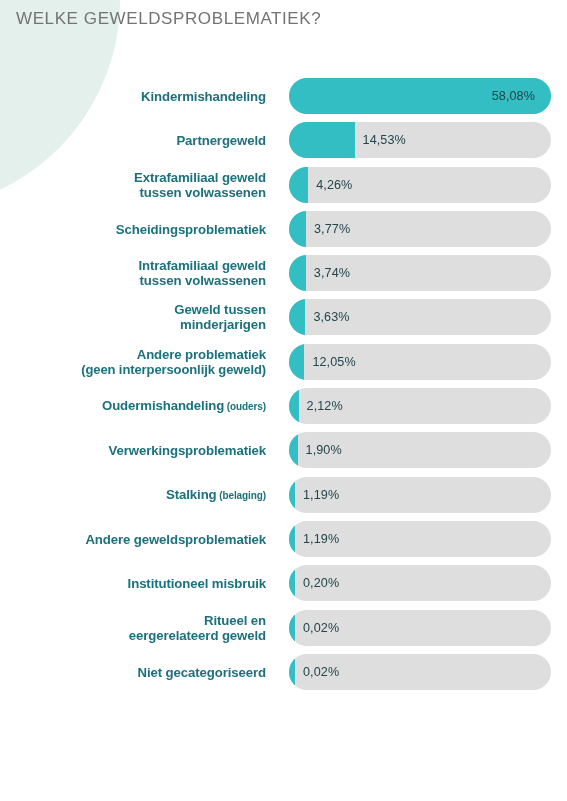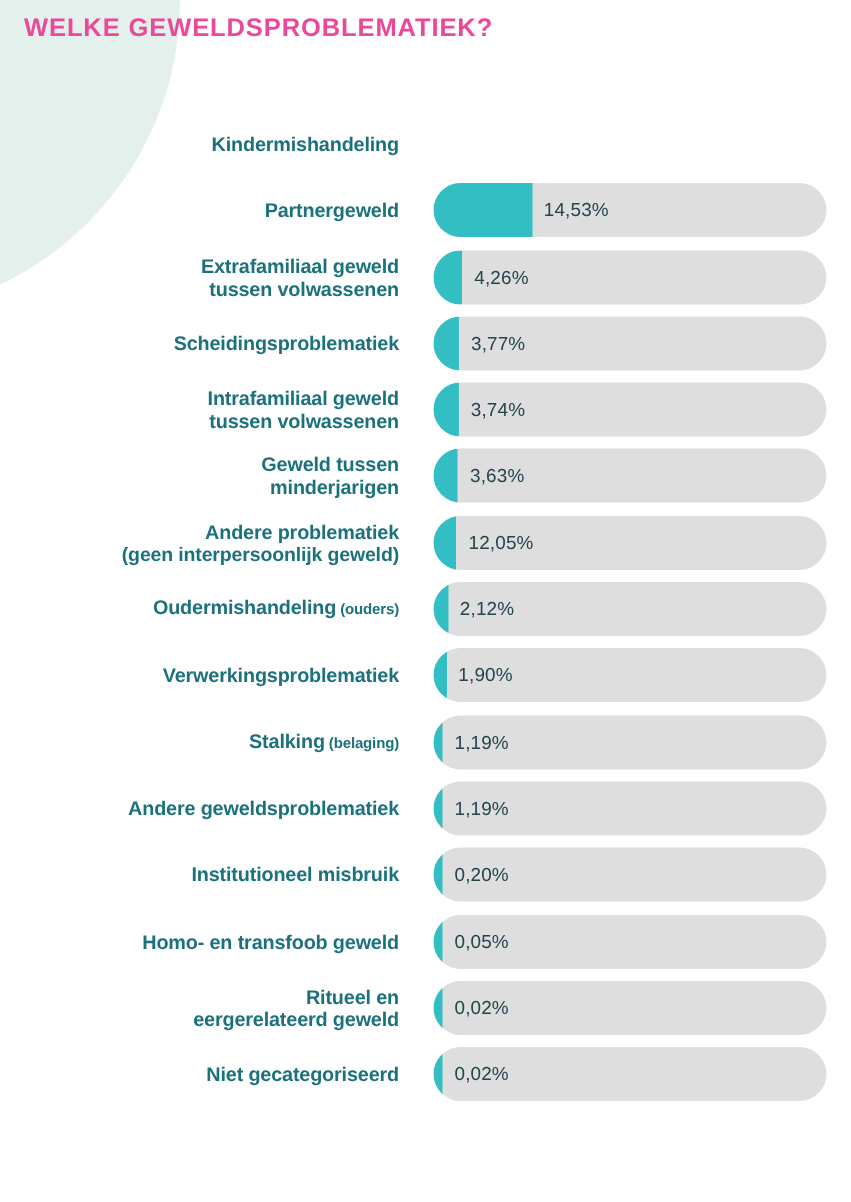--- a/index.html
+++ b/index.html
@@ -27,23 +27,23 @@
     border-radius: 50%;
     background: #e4f0ec;
     pointer-events: none;
   }
 
   .chart-title {
     position: absolute;
     left: 16px;
     top: 9px;
     font-size: 17px;
-    font-weight: bold;
+    font-weight: normal;
     letter-spacing: 0.6px;
-    color: #ec4899;
+    color: #737373;
     white-space: nowrap;
   }
 
   .rows {
     position: absolute;
     left: 0;
     top: 78px;
     width: 535px;
   }
 
@@ -110,20 +110,24 @@
 
 <div id="page">
 
   <div class="deco-blob"></div>
 
   <div class="chart-title">WELKE GEWELDSPROBLEMATIEK?</div>
 
   <div class="rows" id="rows-container">
       <div class="row">
         <div class="row-label"><span>Kindermishandeling</span></div>
+        <div class="track">
+          <div class="bar-fill" style="width: 262px;"></div>
+          <div class="bar-value inside" style="right: 16px;">58,08%</div>
+        </div>
       </div>
       <div class="row">
         <div class="row-label"><span>Partnergeweld</span></div>
         <div class="track">
           <div class="bar-fill" style="width: 65.5451px;"></div>
           <div class="bar-value" style="left: 73.5451px;">14,53%</div>
         </div>
       </div>
       <div class="row">
         <div class="row-label"><span>Extrafamiliaal geweld</span><br><span>tussen volwassenen</span></div>
@@ -189,27 +193,20 @@
         </div>
       </div>
       <div class="row">
         <div class="row-label"><span>Institutioneel misbruik</span></div>
         <div class="track">
           <div class="bar-fill" style="width: 6px;"></div>
           <div class="bar-value" style="left: 14px;">0,20%</div>
         </div>
       </div>
       <div class="row">
-        <div class="row-label"><span>Homo- en transfoob geweld</span></div>
-        <div class="track">
-          <div class="bar-fill" style="width: 6px;"></div>
-          <div class="bar-value" style="left: 14px;">0,05%</div>
-        </div>
-      </div>
-      <div class="row">
         <div class="row-label"><span>Ritueel en</span><br><span>eergerelateerd geweld</span></div>
         <div class="track">
           <div class="bar-fill" style="width: 6px;"></div>
           <div class="bar-value" style="left: 14px;">0,02%</div>
         </div>
       </div>
       <div class="row">
         <div class="row-label"><span>Niet gecategoriseerd</span></div>
         <div class="track">
           <div class="bar-fill" style="width: 6px;"></div>

